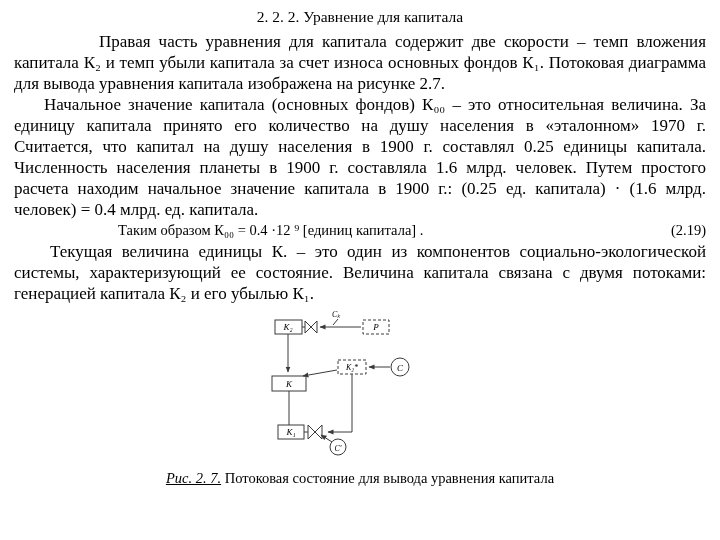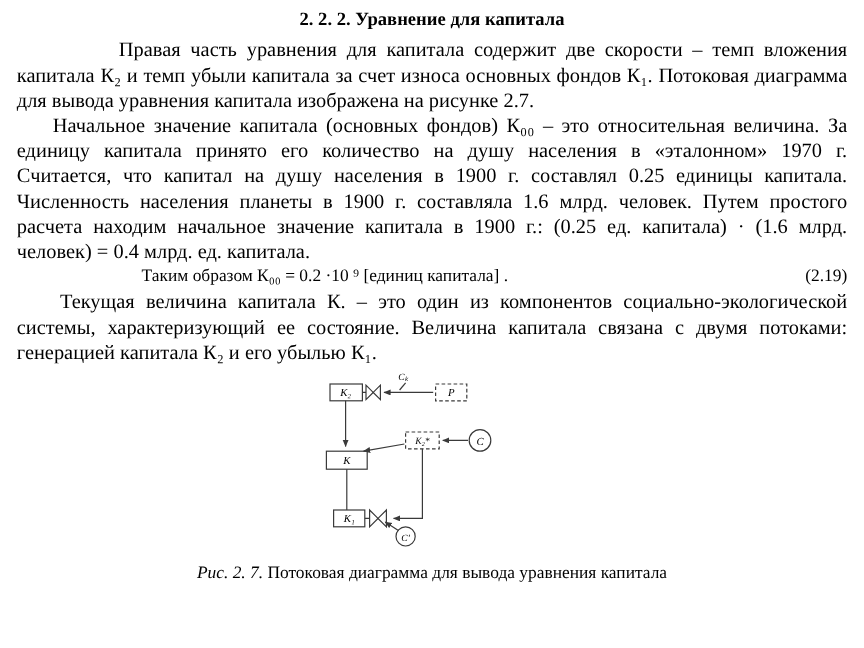--- a/index.html
+++ b/index.html
@@ -9,21 +9,21 @@
     font-family: "Liberation Serif", serif;
     color: #000000;
   }
   .page {
     position: relative;
     width: 720px; height: 540px;
     overflow: hidden;
   }
   .title {
     font-size: 15.5px;
-    font-weight: bold;
+    font-weight: normal;
     text-align: center;
     margin: 8px 14px 5px 14px;
   }
   .para {
     font-size: 17px;
     line-height: 21px;
     text-align: justify;
     margin: 0 14px;
   }
   .indent-lg { text-indent: 85px; }
@@ -52,39 +52,39 @@
   .dashed{ stroke-dasharray: 3,2; }
   .valve { fill: #ffffff; stroke: #3a3a3a; stroke-width: 1; }
   .ln    { stroke: #3a3a3a; stroke-width: 1; fill: none; }
   .lbl   { font-size: 9px; text-anchor: middle; fill: #000; font-style: italic; font-family: "Liberation Serif", serif; }
   .sm    { font-size: 8px; }
   .caption {
     font-size: 14.5px;
     text-align: center;
     margin: 10px 14px 0 14px;
   }
-  .italic { font-style: italic; }
+  .italic { font-style: italic; text-decoration: underline; }
 </style>
 </head>
 <body>
 
 <div class="page">
 
   <h1 class="title">2. 2. 2.  Уравнение для капитала</h1>
 
   <p class="para indent-lg"><span>Правая часть уравнения для капитала содержит две скорости – темп вложения капитала К₂ и темп убыли капитала за счет износа основных фондов К₁. Потоковая диаграмма для вывода уравнения капитала изображена на рисунке 2.7.</span></p>
 
   <p class="para indent-sm"><span class="underline">Начальное значение капитала (основных фондов) К₀₀</span><span> – это относительная величина. За единицу капитала принято его количество на душу населения в «эталонном» 1970 г. Считается, что капитал на душу населения в 1900 г. составлял 0.25 единицы капитала. Численность населения планеты в 1900 г. составляла 1.6 млрд. человек. Путем простого расчета находим начальное значение капитала в 1900 г.: (0.25 ед. капитала) · (1.6 млрд. человек) = 0.4 млрд. ед. капитала.</span></p>
 
   <div class="formula-row">
-    <span>Таким образом К₀₀ = 0.2 ·10 ⁹  [единиц капитала] .</span>
+    <span>Таким образом К₀₀ = 0.4 ·12 ⁹  [единиц капитала] .</span>
     <span class="formula-num">(2.19)</span>
   </div>
 
-  <p class="para indent-md"><span class="underline">Текущая величина капитала К.</span><span> – это один из компонентов социально-экологической системы, характеризующий ее состояние. Величина капитала связана с двумя потоками: генерацией капитала К₂ и его убылью К₁.</span></p>
+  <p class="para indent-md"><span class="underline">Текущая величина единицы К.</span><span> – это один из компонентов социально-экологической системы, характеризующий ее состояние. Величина капитала связана с двумя потоками: генерацией капитала К₂ и его убылью К₁.</span></p>
 
   <div class="diagram-wrap">
     <svg width="185" height="152" viewBox="0 0 185 152">
       <defs>
         <marker id="arrow" markerWidth="7" markerHeight="6" refX="5.5" refY="2.5" orient="auto" markerUnits="userSpaceOnUse">
           <path d="M0,0 L6,2.5 L0,5 Z" fill="#3a3a3a"></path>
         </marker>
       </defs>
 
       <g>
@@ -120,15 +120,15 @@
         <polygon points="60,117 60,131 67,124" class="valve"></polygon>
         <polygon points="74,117 74,131 67,124" class="valve"></polygon>
         <circle cx="90" cy="139" r="8" class="box"></circle>
         <text x="90" y="142.5" class="lbl sm">С'</text>
         <line x1="84" y1="134" x2="73" y2="127" class="ln" marker-end="url(#arrow)"></line>
         <polyline points="104,66 104,124 80,124" class="ln" marker-end="url(#arrow)"></polyline>
       </g>
     </svg>
   </div>
 
-  <p class="caption"><span class="italic">Рис. 2. 7.</span><span>  Потоковая диаграмма для вывода уравнения капитала</span></p>
+  <p class="caption"><span class="italic">Рис. 2. 7.</span><span>  Потоковая состояние для вывода уравнения капитала</span></p>
 
 </div>
 
 </body></html>

